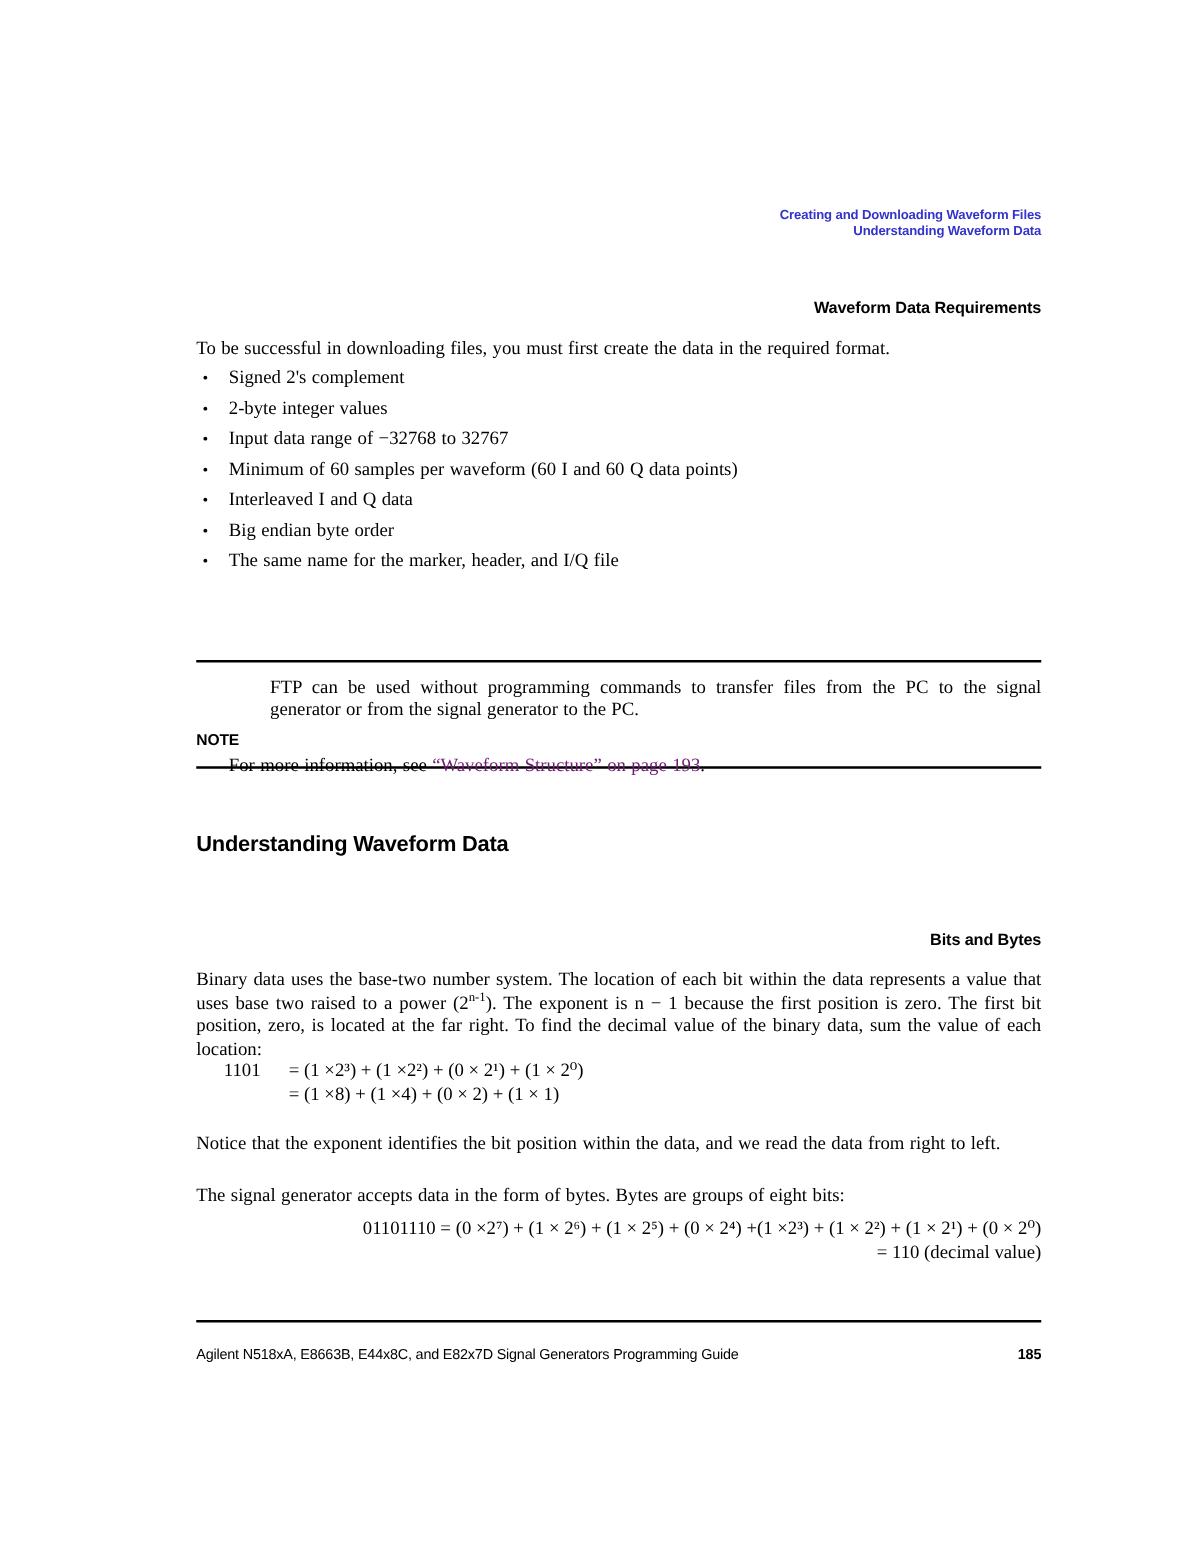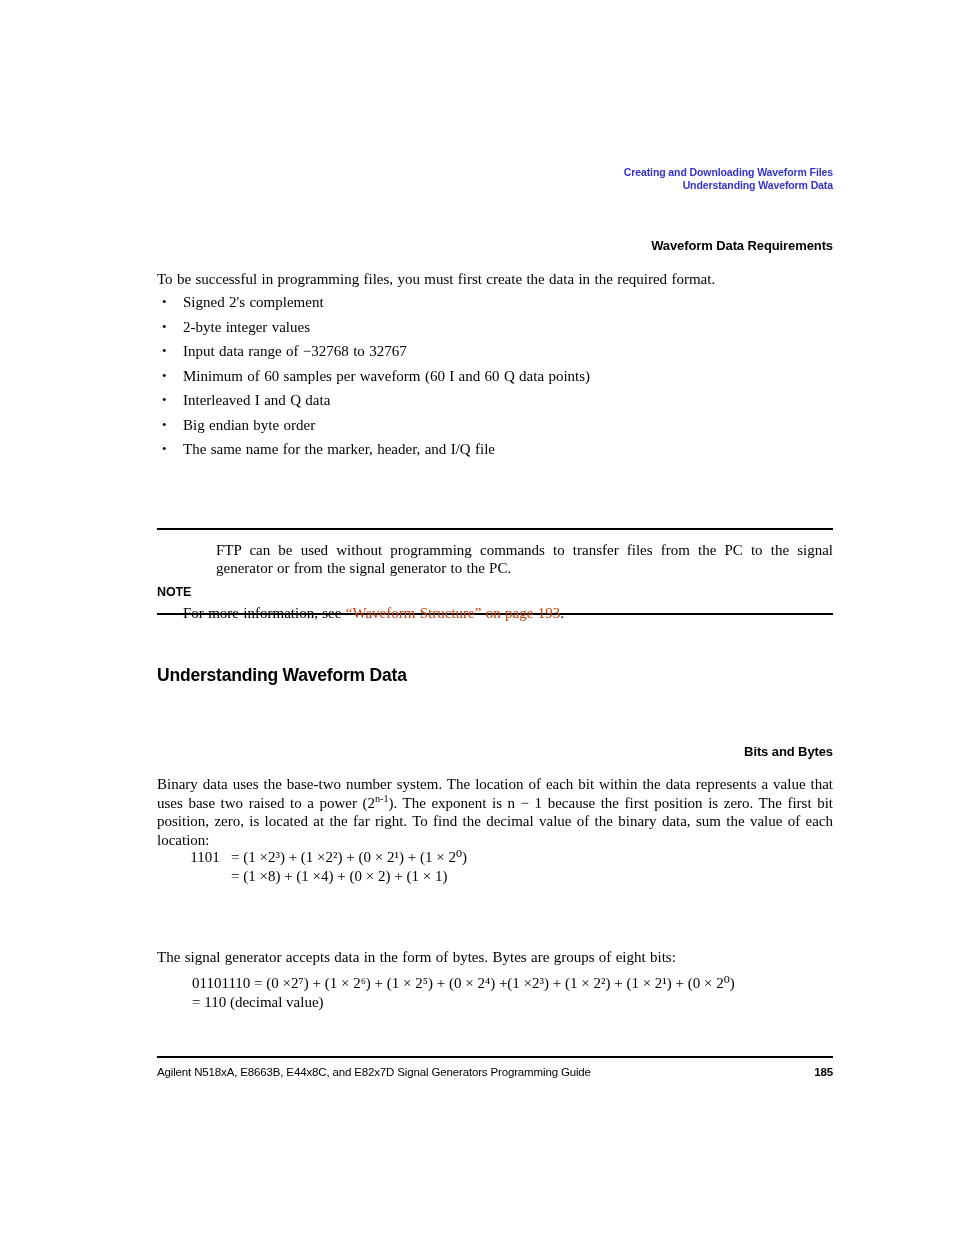--- a/index.html
+++ b/index.html
@@ -136,36 +136,36 @@
   .note-text {
     flex: 1 1 auto;
     font-size: 15px;
     line-height: 18.5px;
     text-align: justify;
     word-spacing: 0.5px;
   }
 
   
   a.xref, .xref {
-    color: #c2410c;
+    color: #701a75;
     text-decoration: none;
   }
 
   
   .eq-block {
     font-size: 15px;
     line-height: 19px;
     margin: 0;
     white-space: nowrap;
   }
   .eq-row { display: block; white-space: nowrap; }
   .eq-lhs {
     display: inline-block;
     width: 52px;
-    text-align: center;
+    text-align: left;
   }
   sup {
     font-size: 0.68em;
     vertical-align: super;
     line-height: 0;
   }
 
   
   .footer {
     position: absolute;
@@ -175,21 +175,21 @@
   }
   .footer-rule {
     height: 2.4px;
     background: #000;
     width: 100%;
   }
   .footer-row {
     display: flex;
     justify-content: space-between;
     align-items: flex-end;
-    padding-top: 8px;
+    padding-top: 20px;
     font-family: "Liberation Sans Narrow", "Liberation Sans", sans-serif;
     font-size: 11.5px;
     letter-spacing: -0.15px;
     color: #000;
   }
   .footer-right { font-weight: bold; }
 </style>
 </head>
 <body>
 
@@ -198,21 +198,21 @@
   <div class="running-header">
     <div>Creating and Downloading Waveform Files</div>
     <div>Understanding Waveform Data</div>
   </div>
 
   <div class="content" style="top:238px;">
     <h3 class="sub-title">Waveform Data Requirements</h3>
   </div>
 
   <div class="content" style="top:270px;">
-    <p class="body noj">To be successful in programming files, you must first create the data in the required format.</p>
+    <p class="body noj">To be successful in downloading files, you must first create the data in the required format.</p>
   </div>
 
   <div class="content" style="top:293px;">
     <ul class="bullets">
       <li>
         <span class="bullet-dot">•</span>
         <span>Signed 2's complement</span>
       </li>
       <li>
         <span class="bullet-dot">•</span>
@@ -269,27 +269,30 @@
     <p class="body"><span>Binary data uses the base-two number system. The location of each bit within the data represents a value that uses base two raised to a power (2</span><sup>n-1</sup><span>). The exponent is n − 1 because the first position is zero. The first bit position, zero, is located at the far right. To find the decimal value of the binary data, sum the value of each location:</span></p>
   </div>
 
   <div class="content" style="top:848px;">
     <div class="eq-block" style="margin-left:22px;">
       <span class="eq-row"><span class="eq-lhs">1101</span><span>= (1 ×2³) + (1 ×2²) + (0 × 2¹) + (1 × 2⁰)</span></span>
       <span class="eq-row"><span class="eq-lhs"></span><span>= (1 ×8) + (1 ×4) + (0 × 2) + (1 × 1)</span></span>
     </div>
   </div>
 
+  <div class="content" style="top:906px;">
+    <p class="body">Notice that the exponent identifies the bit position within the data, and we read the data from right to left.</p>
+  </div>
 
   <div class="content" style="top:948px;">
     <p class="body noj">The signal generator accepts data in the form of bytes. Bytes are groups of eight bits:</p>
   </div>
 
   <div class="content" style="top:974px;">
-    <div class="eq-block" style="margin-left:35px;">
+    <div class="eq-block" style="margin-left:35px;text-align:right;">
       <span class="eq-row">01101110 = (0 ×2⁷) + (1 × 2⁶) + (1 × 2⁵) + (0 × 2⁴) +(1 ×2³) + (1 × 2²) + (1 × 2¹) + (0 × 2⁰)</span>
       <span class="eq-row">= 110 (decimal value)</span>
     </div>
   </div>
 
   <div class="footer">
     <div class="footer-rule"></div>
     <div class="footer-row">
       <span class="footer-left">Agilent N518xA, E8663B, E44x8C, and E82x7D Signal Generators Programming Guide</span>
       <span class="footer-right">185</span>

